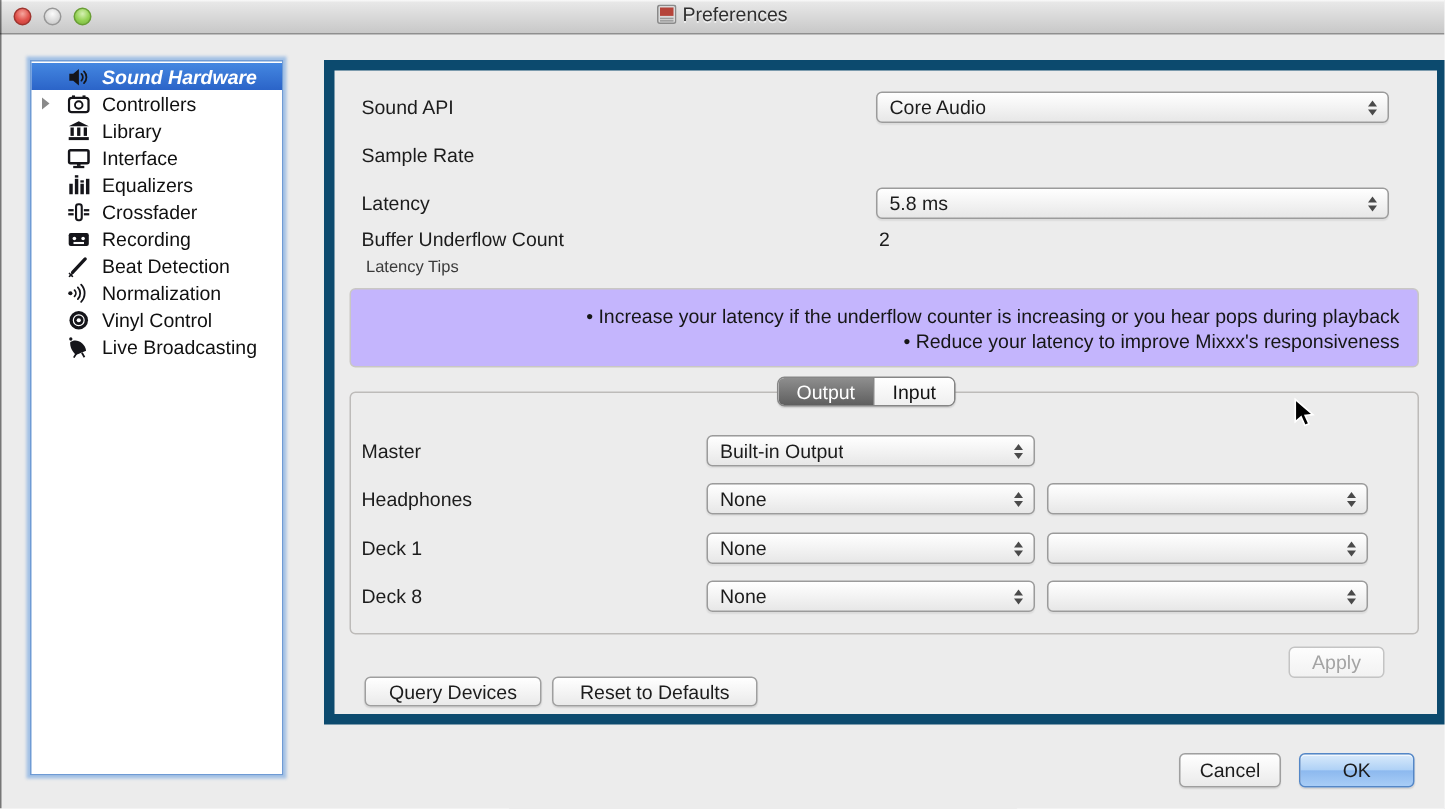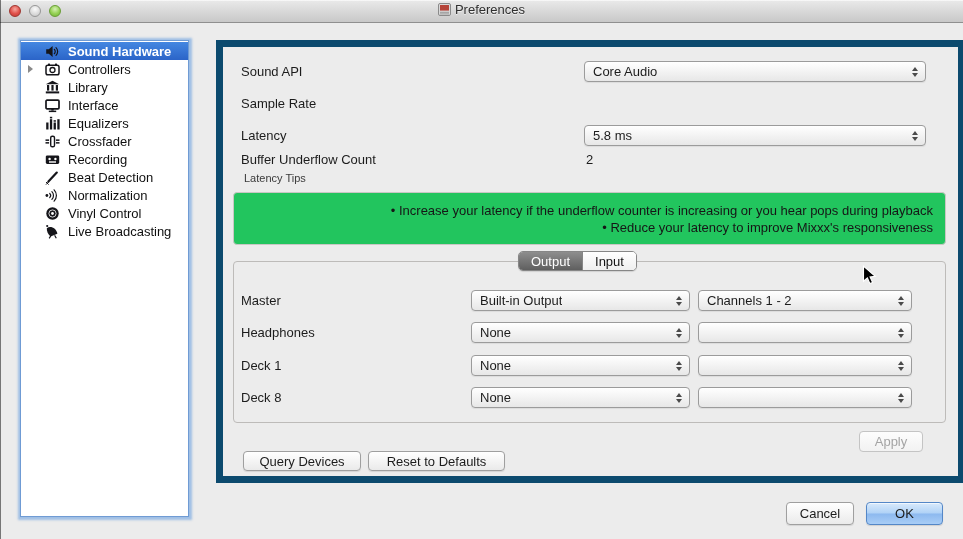--- a/index.html
+++ b/index.html
@@ -21,21 +21,21 @@
   .title-wrap { height:18px; display:flex; align-items:center; justify-content:center; gap:4px;
                 color:#2f2f2f; text-shadow:0 1px 0 rgba(255,255,255,.6); }
 
   
   .sidebar { position:absolute; left:20px; top:40px; width:169px; height:477px;
              background:#fff; border:1px solid #6f9bd4; box-sizing:border-box;
              box-shadow:0 0 2px 2.5px rgba(120,168,224,.65); }
   .sb-row { position:relative; height:18px; display:flex; align-items:center; cursor:default; }
   .sb-rows { padding-top:1px; }
   .sb-row.selected { background:linear-gradient(180deg,#4487e1,#2b64c8); }
-  .sb-row.selected .sb-label { color:#fff; font-weight:bold; }
+  .sb-row.selected .sb-label { color:#fff; font-weight:bold;font-style:italic; }
   .sb-disc { position:absolute; left:7px; width:0; height:0;
              border-left:5px solid #8a8a8a; border-top:4px solid transparent; border-bottom:4px solid transparent; }
   .sb-icon { position:absolute; left:24px; width:15px; height:15px; }
   .sb-label { position:absolute; left:47px; white-space:nowrap; color:#101010; }
 
   
   .panel { position:absolute; left:216px; top:40px; width:735px; height:429px;
            border:7px solid #0c4a6e; background:#ececec; box-sizing:content-box;text-align:right; }
   .plabel { position:absolute; left:18px; height:21px; line-height:21px; white-space:nowrap; }
 
@@ -47,21 +47,21 @@
   .dd-label { white-space:nowrap; overflow:hidden; }
   .dd-arrows { position:absolute; right:7px; top:50%; transform:translateY(-50%);
                display:flex; flex-direction:column; gap:2px; }
   .arr-up { width:0; height:0; border-left:3.5px solid transparent; border-right:3.5px solid transparent;
             border-bottom:4.5px solid #4a4a4a; }
   .arr-down { width:0; height:0; border-left:3.5px solid transparent; border-right:3.5px solid transparent;
               border-top:4.5px solid #4a4a4a; }
 
   .tips-label { position:absolute; left:21px; top:125px; font-size:11px; color:#3a3a3a; }
   .tips-box { position:absolute; left:10px; top:145px; width:713px; height:53px; box-sizing:border-box;
-              background:#22c55e; border:1px solid #c9c7c4; border-radius:4px;
+              background:#c4b5fd; border:1px solid #c9c7c4; border-radius:4px;
               padding:10px 12px 0 26px; }
   .tip-line { line-height:16.5px; white-space:nowrap; color:#161616; }
   .tip-line::before { content:"• "; }
 
   .tabpane { position:absolute; left:10px; top:214px; width:713px; height:162px; box-sizing:border-box;
              border:1px solid #bdbbb9; border-radius:4px; }
   .tab-group { position:absolute; left:295px; top:204px; height:20px; display:flex;
                border:1px solid #868686; border-radius:5px; overflow:hidden; background:#fff;
                box-sizing:border-box; z-index:5; box-shadow:0 1px 1px rgba(0,0,0,.12); }
   .tab { display:flex; align-items:center; justify-content:center; padding:0 12px; cursor:default; }
@@ -266,27 +266,20 @@
     <div class="tabpane"></div>
 
     <div class="plabel" style="top:243px">Master</div>
     <div class="dropdown" style="left:248px; top:243px; width:219px">
       <span class="dd-label">Built-in Output</span>
       <span class="dd-arrows">
           <span class="arr-up"></span>
           <span class="arr-down"></span>
         </span>
     </div>
-    <div class="dropdown" style="left:475px; top:243px; width:214px">
-      <span class="dd-label">Channels 1 - 2</span>
-      <span class="dd-arrows">
-          <span class="arr-up"></span>
-          <span class="arr-down"></span>
-        </span>
-    </div>
 
     <div class="plabel" style="top:275px">Headphones</div>
     <div class="dropdown" style="left:248px; top:275px; width:219px">
       <span class="dd-label">None</span>
       <span class="dd-arrows">
           <span class="arr-up"></span>
           <span class="arr-down"></span>
         </span>
     </div>
     <div class="dropdown" style="left:475px; top:275px; width:214px">

